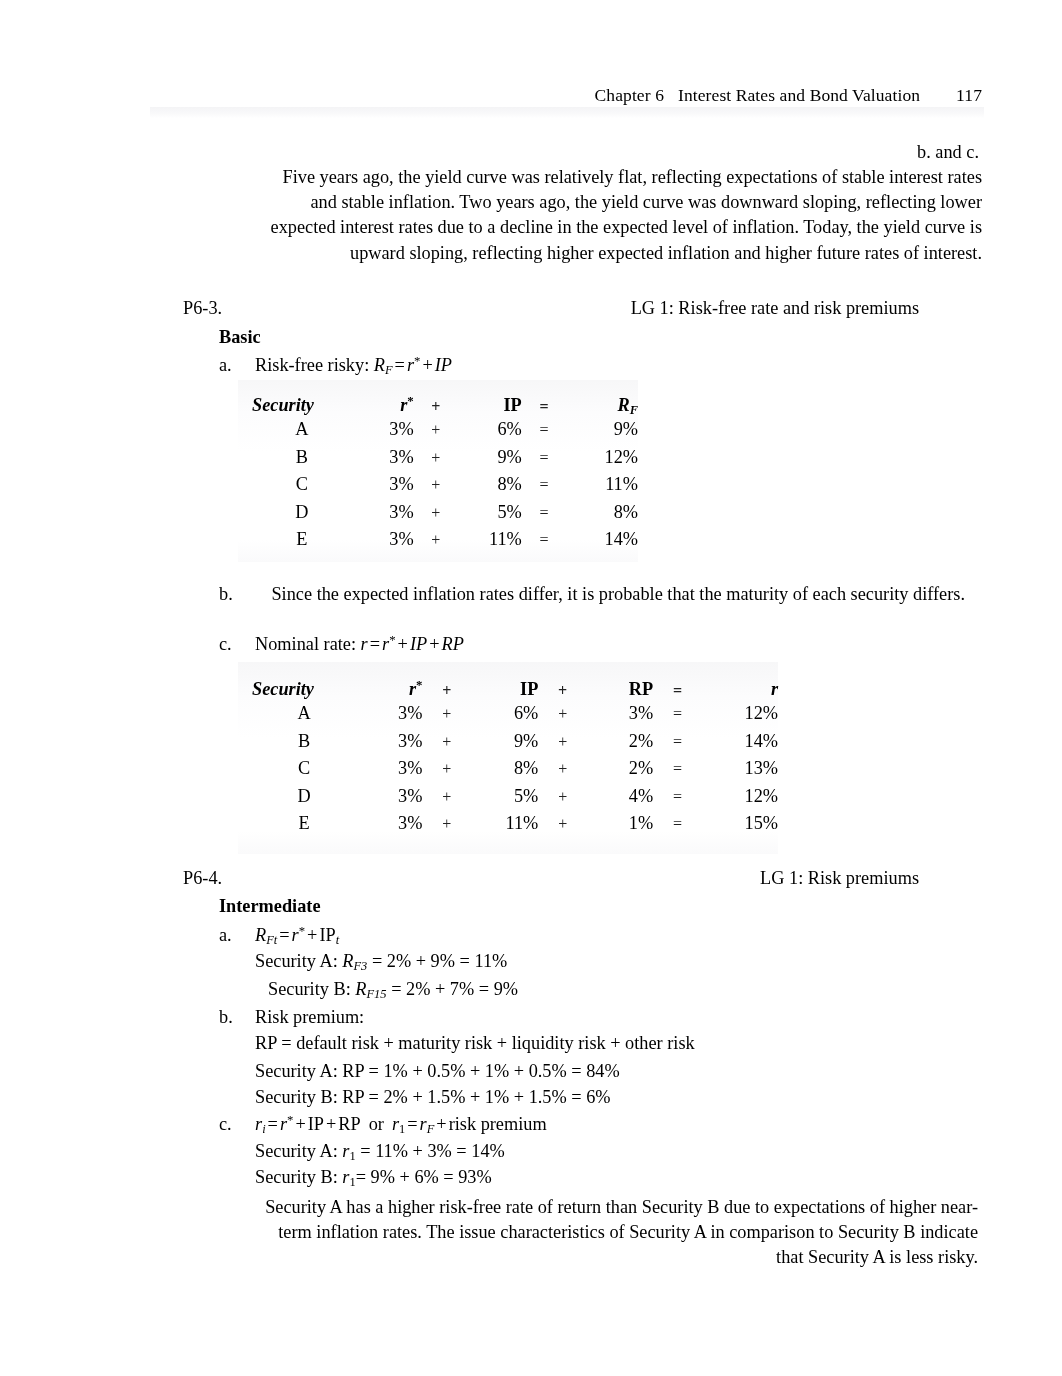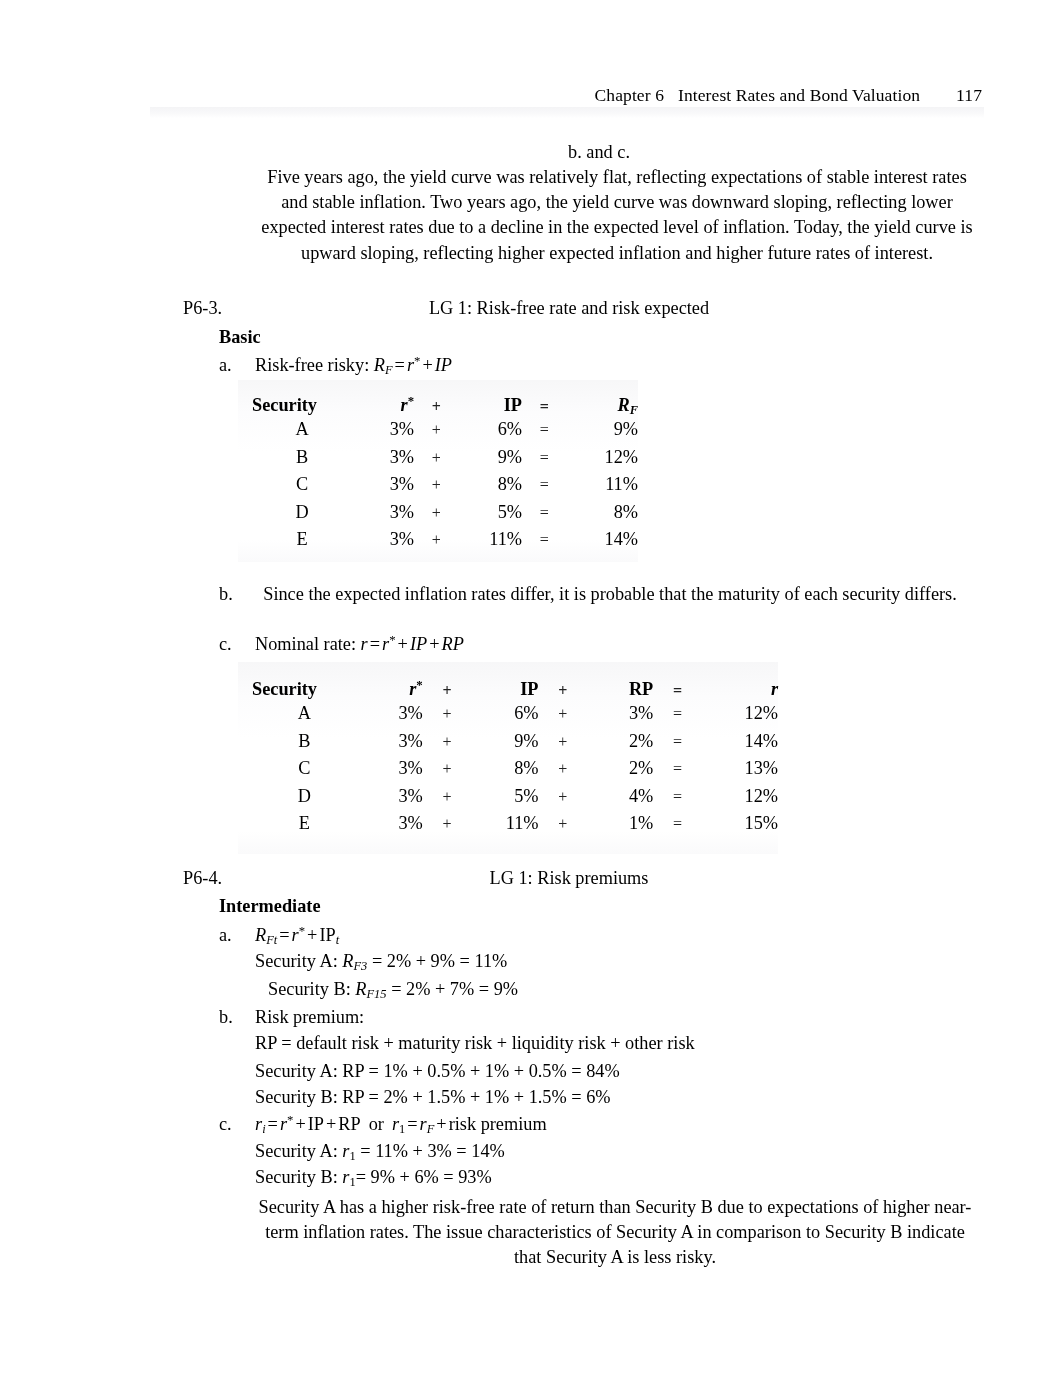--- a/index.html
+++ b/index.html
@@ -51,21 +51,21 @@
                  rgba(249,249,250,1) 60%,
                  rgba(255,255,255,1) 100%);
   }
 
   
   .blk { position: absolute; }
 
   .body-text {
     font-size: 18.3px;
     line-height: 25.2px;
-    text-align: center;
+    text-align: right;
   }
   .bold { font-weight: bold; }
 
   
   .mi { font-style: italic; }
   .mroman { font-style: normal; }
   sup.star {
     font-size: 0.70em;
     vertical-align: 0.45em;
     font-style: normal;
@@ -107,41 +107,41 @@
   }
   table.calc tbody td {
     height: 27.5px;
   }
   .c-sec   { width: 110px; text-align: center; }
   .c-val   { width: 72px;  text-align: right; }
   .c-op    { width: 54px;  text-align: center; font-size: 16px; color: #222; }
   .c-last  { width: 82px;  text-align: right; }
 
   thead .c-op, thead .c-opbig { font-weight: normal; font-size: 16px; }
-  thead .c-sec { text-align: left; padding-left: 8px; }
+  thead .c-sec { text-align: left; padding-left: 8px; font-style: italic; }
   tbody .c-sec { text-align: center; }
 
   .hdr-math { font-weight: bold; font-style: italic; }
 </style>
 </head>
 <body>
 
 <div class="page">
 
   <div class="running-head">
     <span class="rh-chapter">Chapter 6</span><span class="rh-title">Interest Rates and Bond Valuation</span><span class="rh-page">117</span>
   </div>
   <div class="header-band"></div>
 
   <div class="blk body-text" style="left:219px; top:140px; width:760px;">b. and c.</div>
 
   <div class="blk body-text" style="left:252px; top:165px; width:730px;">Five years ago, the yield curve was relatively flat, reflecting expectations of stable interest rates and stable inflation. Two years ago, the yield curve was downward sloping, reflecting lower expected interest rates due to a decline in the expected level of inflation. Today, the yield curve is upward sloping, reflecting higher expected inflation and higher future rates of interest.</div>
 
   <div class="blk body-text" style="left:183px; top:296px;">P6-3.</div>
-  <div class="blk body-text" style="left:219px; top:296px; width:700px;">LG 1: Risk-free rate and risk expected</div>
+  <div class="blk body-text" style="left:219px; top:296px; width:700px;">LG 1: Risk-free rate and risk premiums</div>
 
   <div class="blk body-text bold" style="left:219px; top:325px;">Basic</div>
 
   <div class="blk body-text" style="left:219px; top:353px;">a.</div>
   <div class="blk body-text" style="left:255px; top:353px; white-space:nowrap;">
     <span>Risk-free risky:</span>
     <span class="math">
       <span class="mi"><span>R</span><sub class="sb">F</sub></span><span class="op">=</span><span class="mi">r</span><sup class="star">*</sup><span class="op">+</span><span class="mi">IP</span>
     </span>
   </div>

